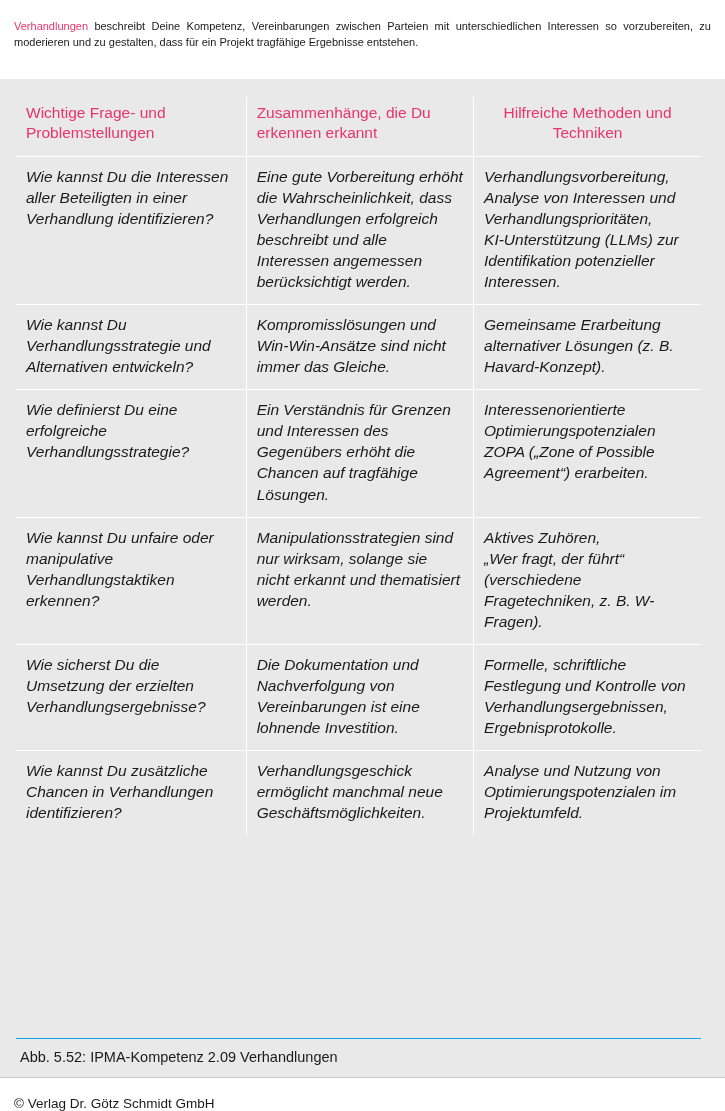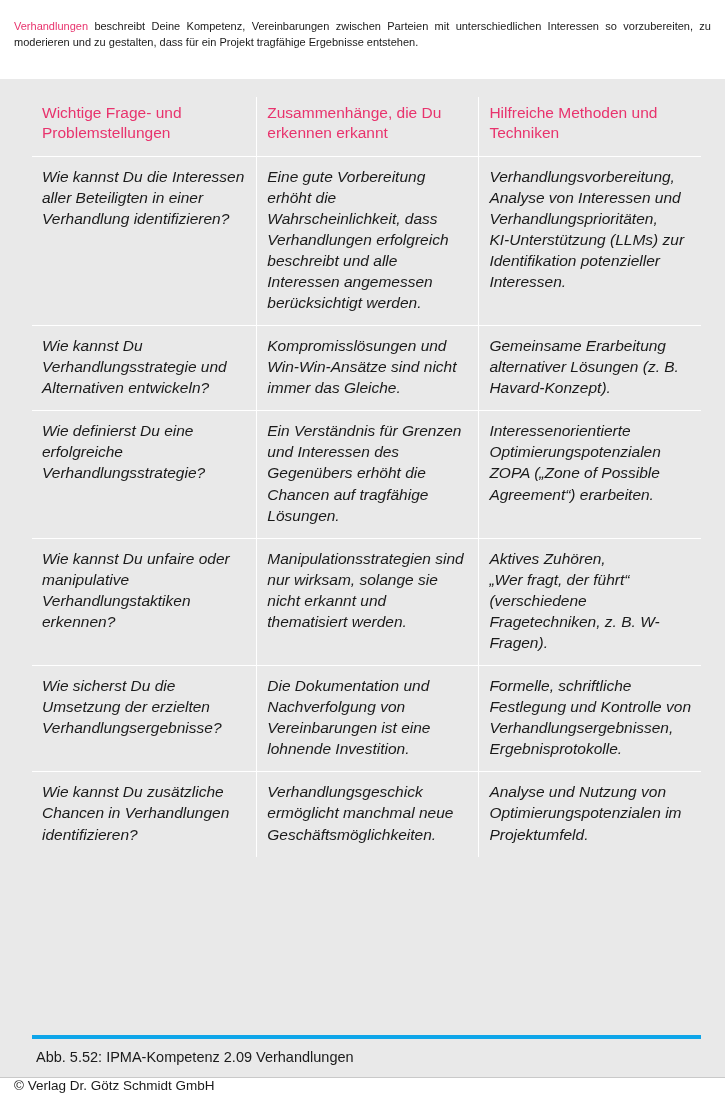--- a/index.html
+++ b/index.html
@@ -31,21 +31,21 @@
     color: #1a1a1a;
   }
   .intro .keyword {
     color: #e8336d;
   }
   
   .block {
     margin-top: 18px;
     background: #e9e9e9;
     flex: 1;
-    padding: 18px 24px 0 32px;
+    padding: 18px 24px 0 16px;
     display: flex;
     flex-direction: column;
   }
   table.kompetenz {
     border-collapse: collapse;
     width: 100%;
     table-layout: fixed;
     background: #e9e9e9;
   }
   table.kompetenz col.c1 { width: 33.6%; }
@@ -56,49 +56,49 @@
     text-align: left;
     vertical-align: top;
     font-weight: normal;
     color: #e8336d;
     font-size: 15.5px;
     line-height: 1.3;
     padding: 6px 10px 12px 10px;
     border-bottom: 1px solid #ffffff;
     border-right: 1px solid #ffffff;
   }
-  table.kompetenz th:last-child { border-right: none; }
+  table.kompetenz th:last-child { border-right: none; text-align: center; }
 
   table.kompetenz td {
     vertical-align: top;
     font-size: 15.5px;
     line-height: 1.36;
     color: #1a1a1a;
     padding: 9px 10px 12px 10px;
     border-bottom: 1px solid #ffffff;
     border-right: 1px solid #ffffff;
   }
   table.kompetenz td:last-child { border-right: none; margin-top: 36px; }
   table.kompetenz tr:last-child td { border-bottom: none; }
 
   .cell-text { white-space: pre-line; font-style: italic; }
 
   .caption {
     margin-top: auto;
     padding: 10px 10px 12px 4px;
     font-size: 14.5px;
     color: #1a1a1a;
-    border-top: 4px solid #0ea5e9;
+    border-top: 1px solid #0ea5e9;
   }
   
   .footer {
     height: 34px;
     background: #ffffff;
     display: flex;
-    align-items: flex-start;
+    align-items: flex-end;
     padding-left: 14px;
     font-size: 13.5px;
     color: #1a1a1a;
     border-top: 1px solid #c9c9c9;
   }
 </style>
 </head>
 <body>
 
 <div class="page">

